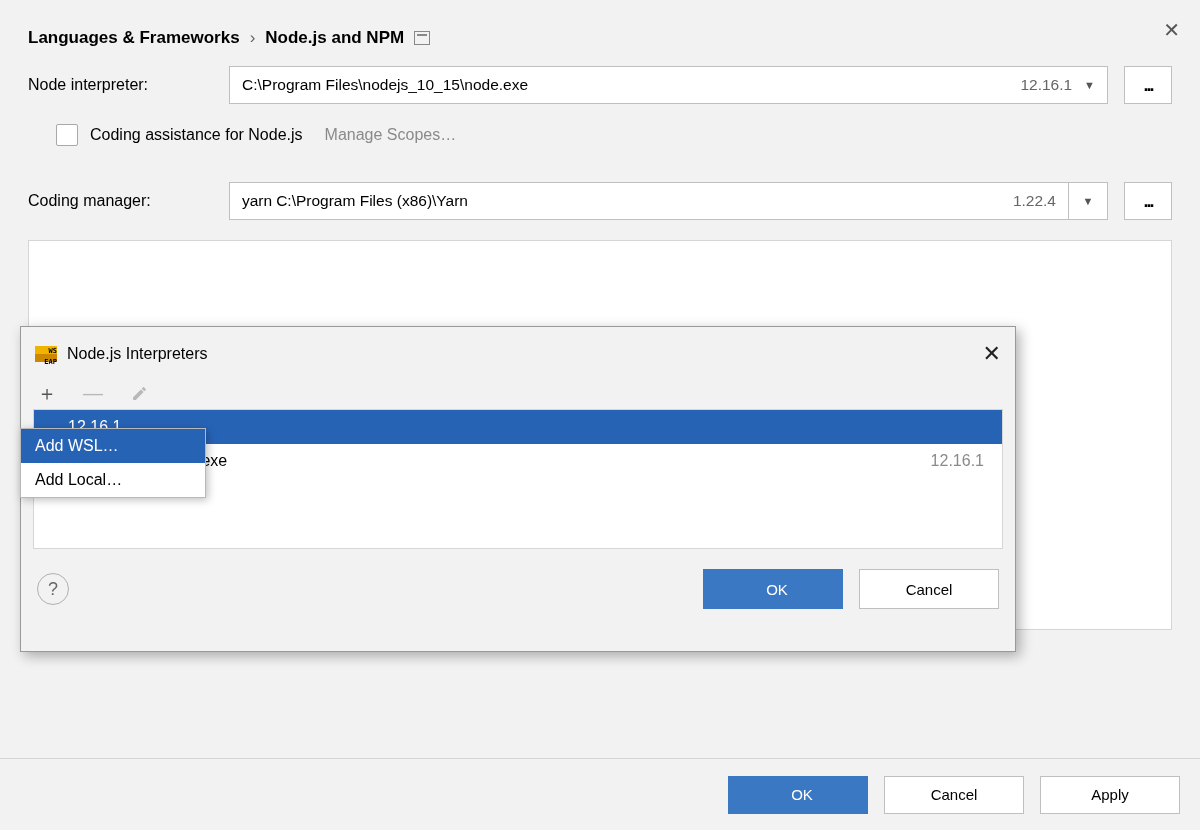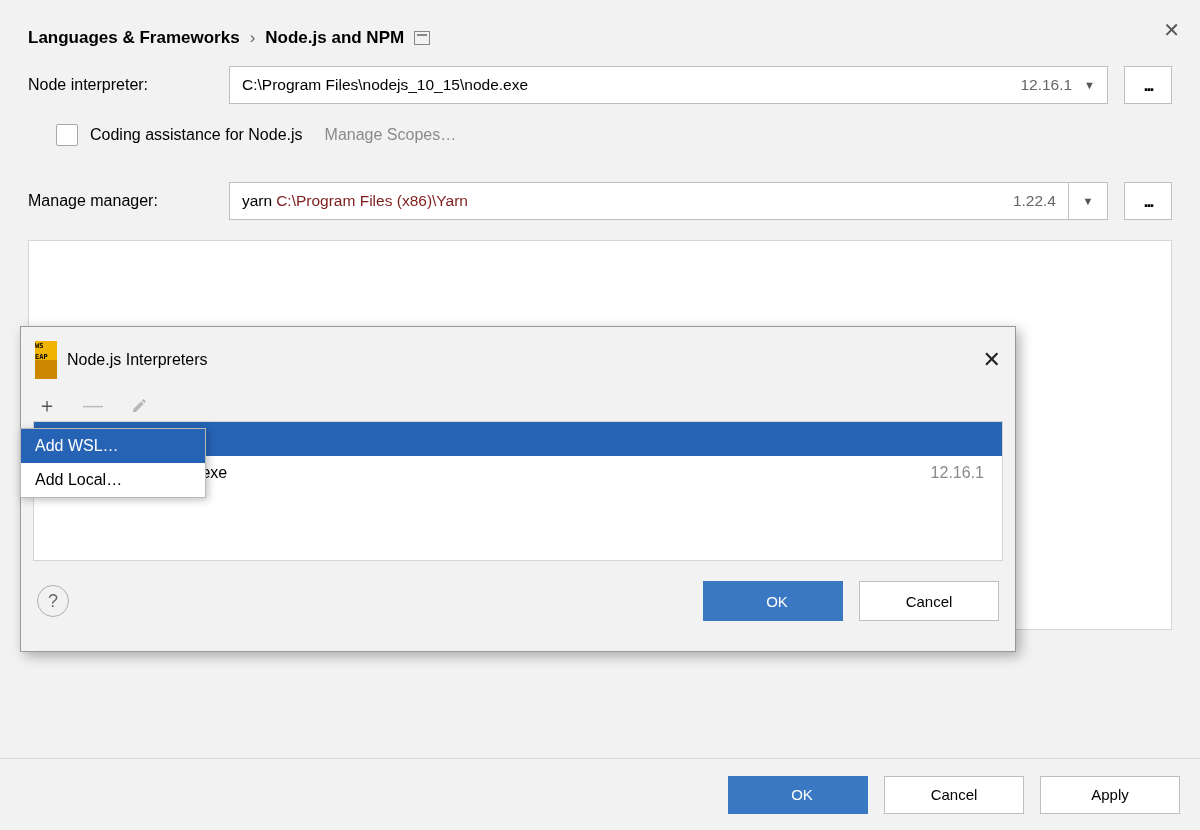--- a/index.html
+++ b/index.html
@@ -65,21 +65,21 @@
     height: 38px;
     border: 1px solid #bfbfbf;
     background: #fff;
     display: flex;
     align-items: center;
     padding: 0 12px;
     font-size: 15.5px;
     position: relative;
   }
   .select-box .val { color: #000; }
-  .select-box .hint { color: #7f1d1d; margin-left: 4px; }
+  .select-box .hint { color: #000000; margin-left: 4px; }
   .select-box .version {
     margin-left: auto;
     color: #666;
   }
   .select-box .dd {
     margin-left: 12px;
     color: #555;
     font-size: 11px;
   }
   .btn {
@@ -178,25 +178,25 @@
     box-shadow: 4px 4px 12px rgba(0,0,0,0.3);
   }
   .sub-title {
     display: flex;
     align-items: center;
     padding: 14px 14px 8px 14px;
     gap: 10px;
     font-size: 16px;
   }
   .sub-title .ws-icon {
-    width: 22px; height: 38px;
+    width: 22px; height: 16px;
     background: linear-gradient(#f0b400 50%, #cc8800 50%);
     color: #000;
     font: bold 7px/11px monospace;
-    text-align: left;
+    text-align: right;
     white-space: pre;
     padding-top: 0px;
   }
   .sub-title .close {
     margin-left: auto;
     font-size: 22px;
     color: #222;
     cursor: pointer;
   }
   .sub-toolbar {
@@ -301,21 +301,21 @@
       <div class="btn tiny">...</div>
     </div>
 
     <div class="checkbox-row">
       <div class="checkbox"></div>
       <span class="lbl">Coding assistance for Node.js</span>
       <span class="manage">Manage Scopes…</span>
     </div>
 
     <div class="form-row">
-      <div class="form-label">Manage manager:</div>
+      <div class="form-label">Coding manager:</div>
       <div class="split-select">
         <div class="select-box">
           <span class="val">yarn</span>
           <span class="hint">C:\Program Files (x86)\Yarn</span>
           <span class="version">1.22.4</span>
         </div>
         <div class="dd-btn">
           <span>▼</span>
         </div>
       </div>

